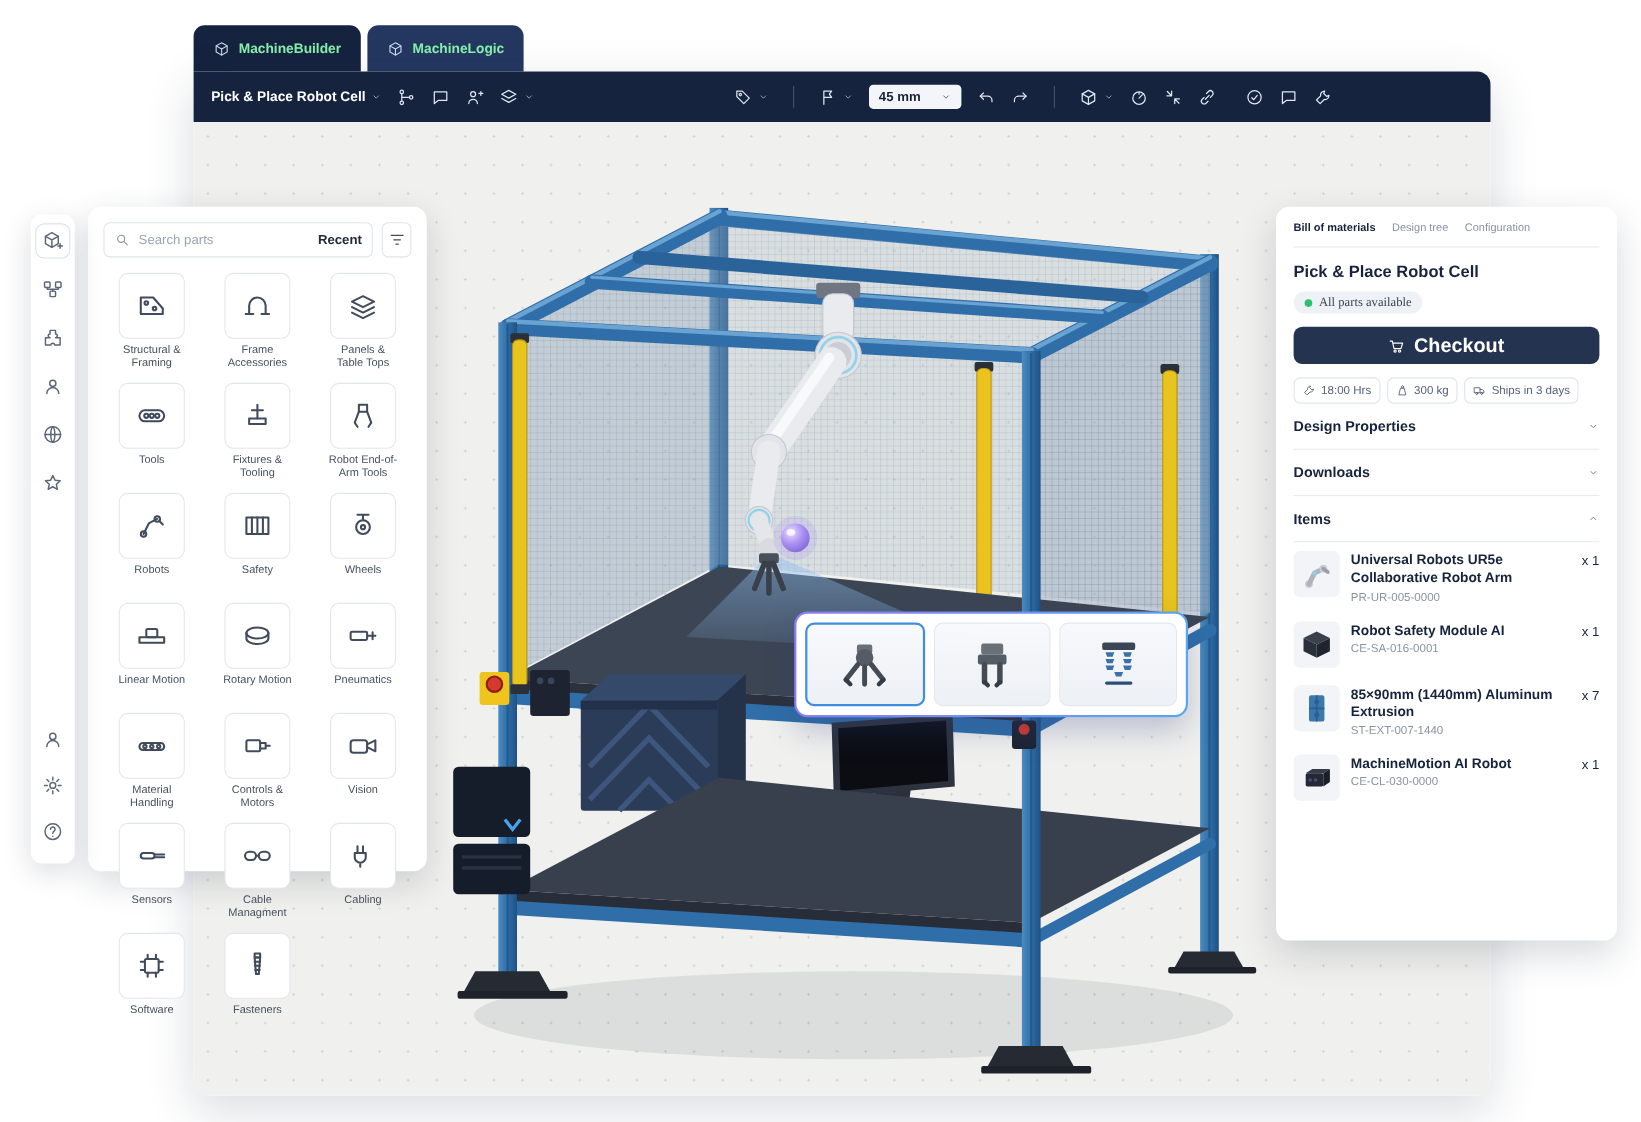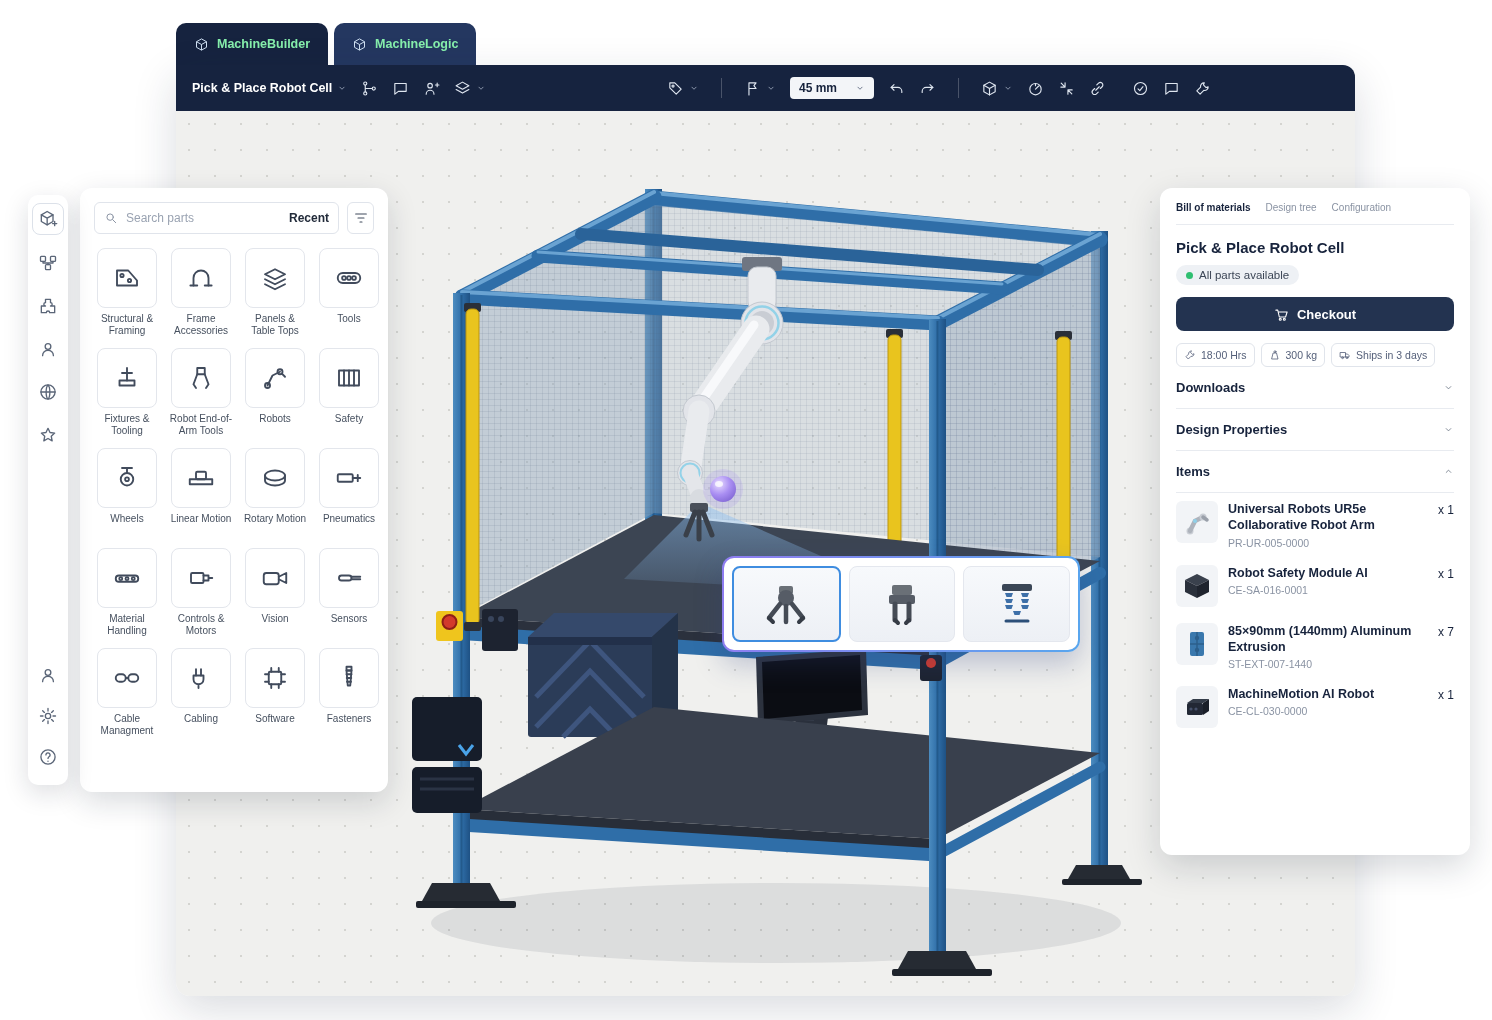--- a/index.html
+++ b/index.html
@@ -54,21 +54,21 @@
   .search-row { display:flex; gap:8px; }
   .search-box { flex:1; display:flex; align-items:center; gap:6px; border:1px solid #e0e4eb;
                 border-radius:6px; padding:0 9px; height:32px; background:#fff; }
   .sicon { width:14px; height:14px; stroke:#8a93a3; stroke-width:1.7; stroke-linecap:round; }
   .search-input { border:none; outline:none; flex:1; min-width:0; font-size:12px; color:#333; background:transparent;
                   font-family:"Liberation Sans", sans-serif; }
   .search-input::placeholder { color:#9aa3b2; }
   .recent { font-size:12px; font-weight:700; color:#222b3a; white-space:nowrap; }
   .filter-btn { width:32px; height:32px; border:1px solid #e0e4eb; border-radius:6px; background:#fff;
                 display:flex; align-items:center; justify-content:center; padding:0; }
-  .cat-grid { margin-top:14px; display:grid; grid-template-columns:repeat(4, 1fr);
+  .cat-grid { margin-top:14px; display:grid; grid-template-columns:repeat(3, 1fr);
               column-gap:8px; row-gap:11px; }
   .cat { display:flex; flex-direction:column; align-items:center; cursor:default; }
   .cat-tile { width:60px; height:60px; border:1px solid #e3e6ec; border-radius:8px; background:#fff;
               display:flex; align-items:center; justify-content:center; }
   .cicon { width:30px; height:30px; stroke:#414b5c; stroke-width:1.5; stroke-linecap:round; stroke-linejoin:round; }
   .cat-label { margin-top:5px; font-size:10px; color:#46505f; text-align:center; line-height:1.2;
                height:24px; width:66px; }
 
   
   .eoat { position:absolute; left:722px; top:556px; width:358px; height:96px; border-radius:12px; padding:2px;
@@ -80,24 +80,24 @@
   .eoat-opt.selected { border:2px solid #3f8de0; }
 
   
   .bom { position:absolute; left:1160px; top:188px; width:310px; height:667px; background:#fff;
          border-radius:12px; box-shadow:0 12px 34px rgba(20,30,50,.17); z-index:6; padding:14px 16px 18px; }
   .bom-tabs { display:flex; gap:15px; border-bottom:1px solid #e8ebf0; padding-bottom:11px; }
   .bom-tab { font-size:10px; color:#8a93a3; cursor:default; }
   .bom-tab.active { color:#17233c; font-weight:700; }
   .bom-title { margin-top:14px; font-size:15px; font-weight:700; color:#17233c; }
   .avail { margin-top:9px; display:inline-flex; align-items:center; gap:6px; background:#eef1f5;
-           border-radius:20px; padding:4px 10px; font-size:11.5px; color:#3c4656; }
+           border-radius:20px; padding:4px 10px; font-size:11.5px; color:#3c4656;font-family:Liberation Serif, serif; }
   .dot { width:7px; height:7px; border-radius:50%; background:#2fbf71; }
   .checkout { margin-top:12px; width:100%; height:34px; background:#233350; color:#fff; border:none;
-              border-radius:8px; font-size:13px; font-weight:700; display:flex; align-items:center;
+              border-radius:8px; font-size:18px; font-weight:700; display:flex; align-items:center;
               justify-content:center; gap:8px; font-family:"Liberation Sans", sans-serif; }
   .checkout svg { width:15px; height:15px; stroke:#fff; stroke-width:1.7; stroke-linecap:round; stroke-linejoin:round; }
   .badges { margin-top:12px; display:flex; gap:6px; }
   .badge { display:flex; align-items:center; gap:5px; border:1px solid #e0e4eb; border-radius:6px;
            padding:5px 7px; font-size:10.5px; color:#55607a; white-space:nowrap; }
   .bicon { width:12px; height:12px; stroke:#55607a; stroke-width:1.6; stroke-linecap:round; stroke-linejoin:round; }
   .section { display:flex; justify-content:space-between; align-items:center; padding:13px 0;
              border-bottom:1px solid #e8ebf0; font-size:13px; font-weight:700; color:#17233c; cursor:default; }
   .section:first-of-type { margin-top:14px; border-top:1px solid #e8ebf0; }
   .schev { width:11px; height:11px; stroke:#6b7684; stroke-width:1.8; stroke-linecap:round; stroke-linejoin:round; }
@@ -871,27 +871,27 @@
     </div>
     <div class="badge">
       <svg class="bicon">
           <use href="#sym-truck"></use>
         </svg>
       <span>Ships in 3 days</span>
     </div>
   </div>
 
   <div class="section">
-    <span>Downloads</span>
+    <span>Design Properties</span>
     <svg class="schev">
         <use href="#sym-chevron"></use>
       </svg>
   </div>
   <div class="section">
-    <span>Design Properties</span>
+    <span>Downloads</span>
     <svg class="schev">
         <use href="#sym-chevron"></use>
       </svg>
   </div>
   <div class="section">
     <span>Items</span>
     <svg class="schev up">
         <use href="#sym-chevron"></use>
       </svg>
   </div>

